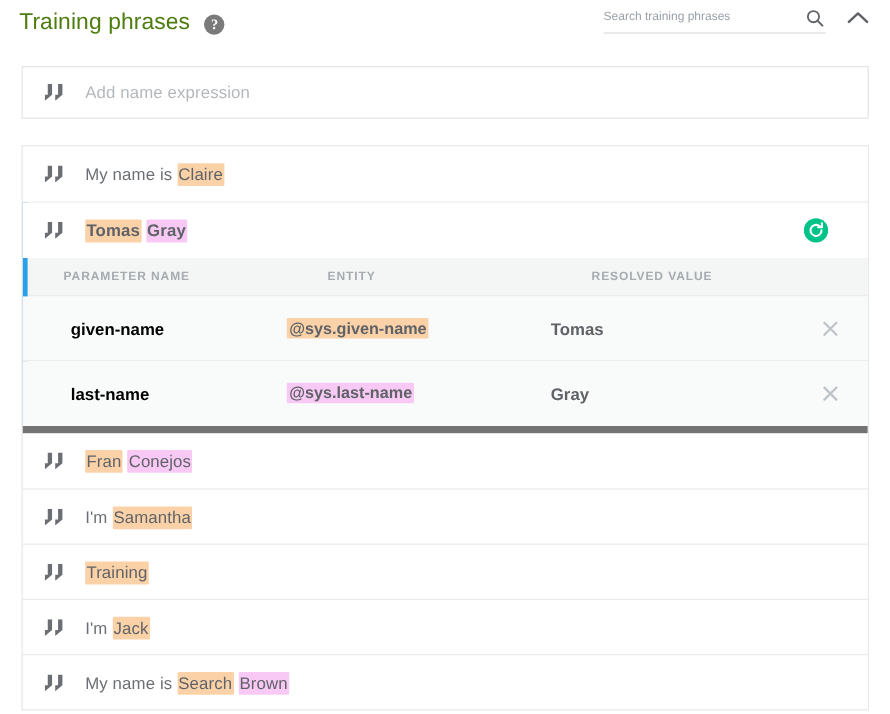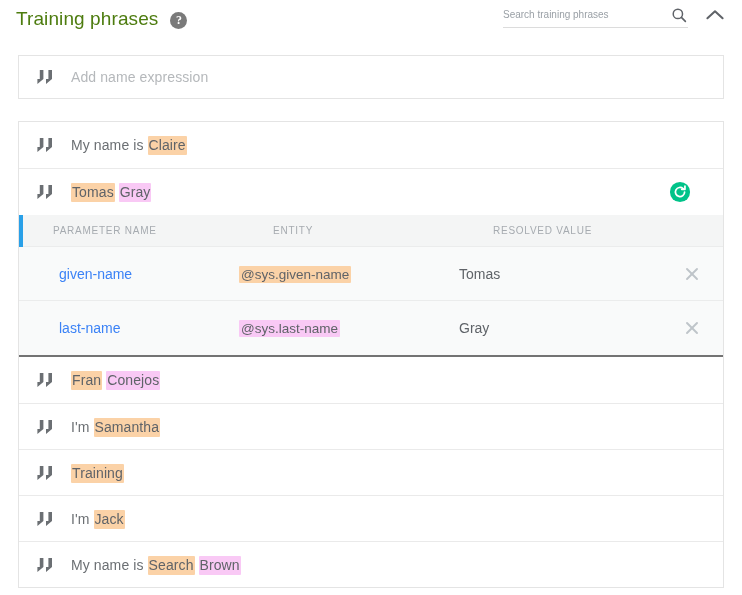--- a/index.html
+++ b/index.html
@@ -76,21 +76,22 @@
 
   .placeholder-text { font-size: 14px; color: #b5b8bb; letter-spacing:.1px; }
 
   
   .list-card { top: 121px; }
 
   
   .selected-wrap {
     position: relative;
     border-top: 1px solid #eaeaea;
-    border-bottom: 2px solid #737373;
+    border-bottom: 6px solid #737373;
+    font-weight: bold;
   }
   .accent-bar {
     position: absolute; left: 0; top: 0; bottom: 0; width: 4px;
     background: #29a0e8;
   }
   .selected-header {
     height: 46px; display: flex; align-items: center;
     background: #fff; position: relative;
   }
   .reload-icon {
@@ -110,21 +111,21 @@
     padding-left: 34px;
   }
   .param-row {
     height: 54px; display: flex; align-items: center;
     background: #f9fafa; border-bottom: 1px solid #ebecec;
   }
   .param-row:last-child { border-bottom: none; }
   .col-name   { width: 220px; padding-left: 40px; }
   .col-entity { width: 220px; }
   .col-value  { width: 200px; }
-  .param-row .col-name   { font-size: 14px; color: #3b82f6; }
+  .param-row .col-name   { font-size: 14px; color: #000000; }
   .param-row .col-value  { font-size: 14px; color: #5f6368; }
   .entity-chip { font-size: 13.5px; padding: 1px 2px; border-radius: 1px; }
   .x-icon {
     position: absolute; right: 24px; width: 14px; height: 14px; cursor: pointer;
   }
   .param-row { position: relative; }
 </style>
 </head>
 <body>
 

